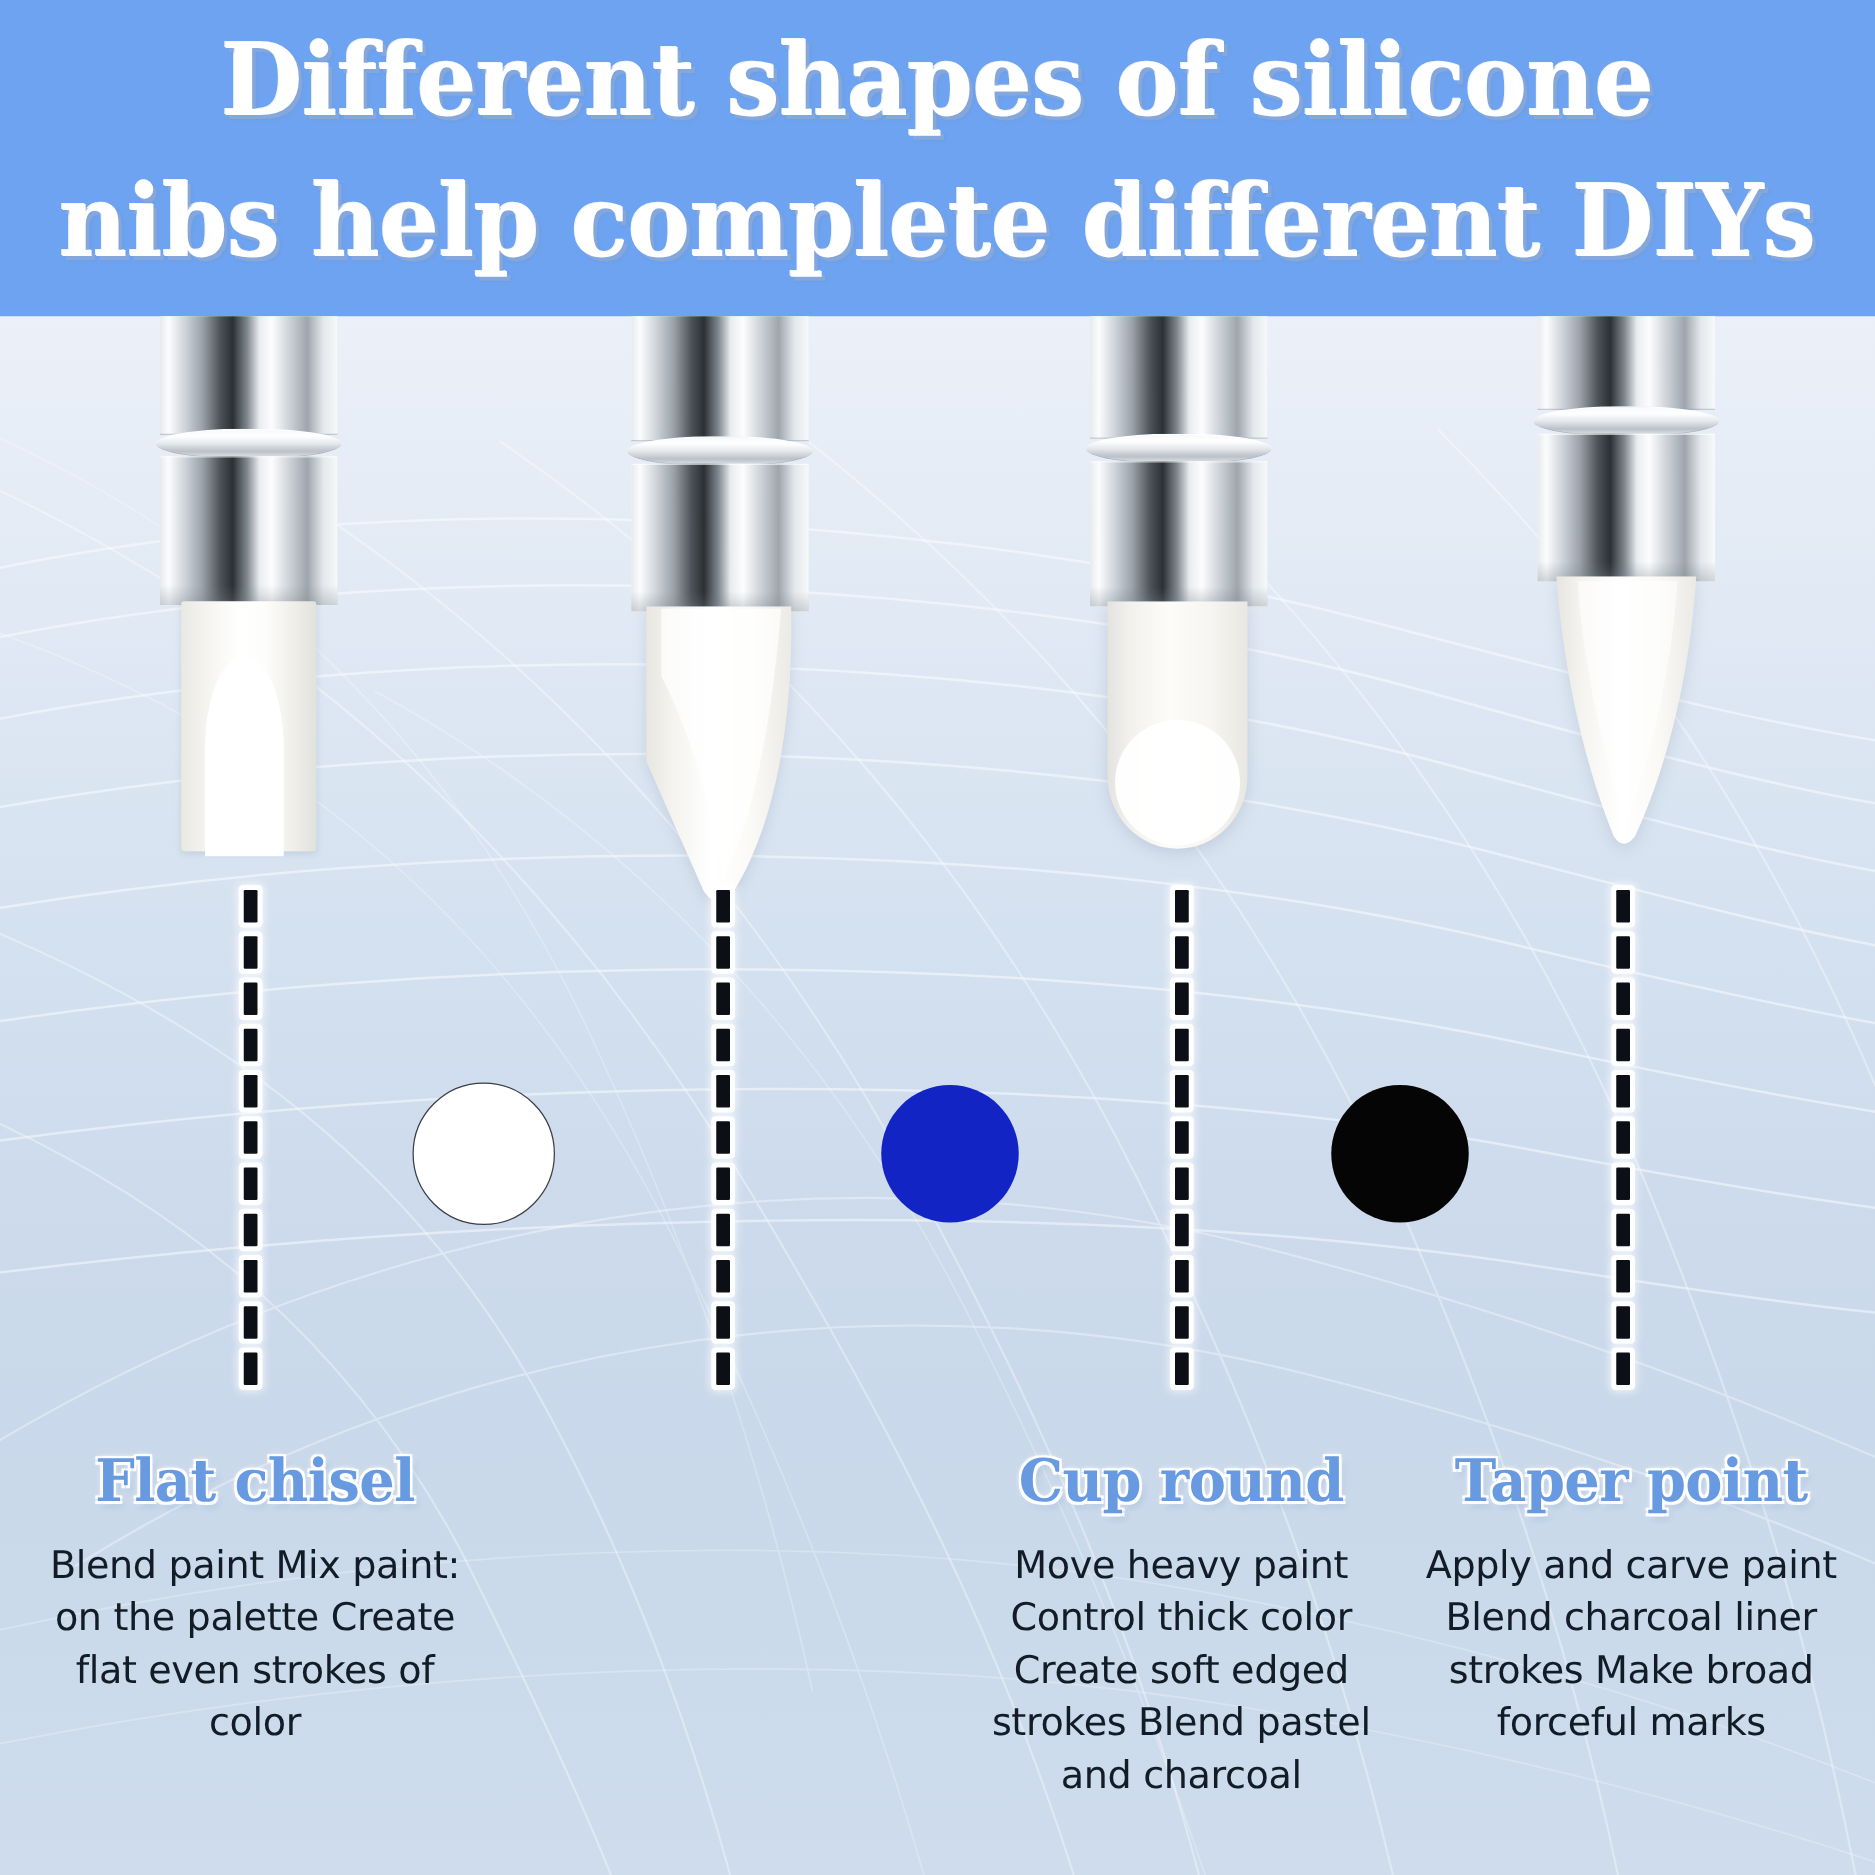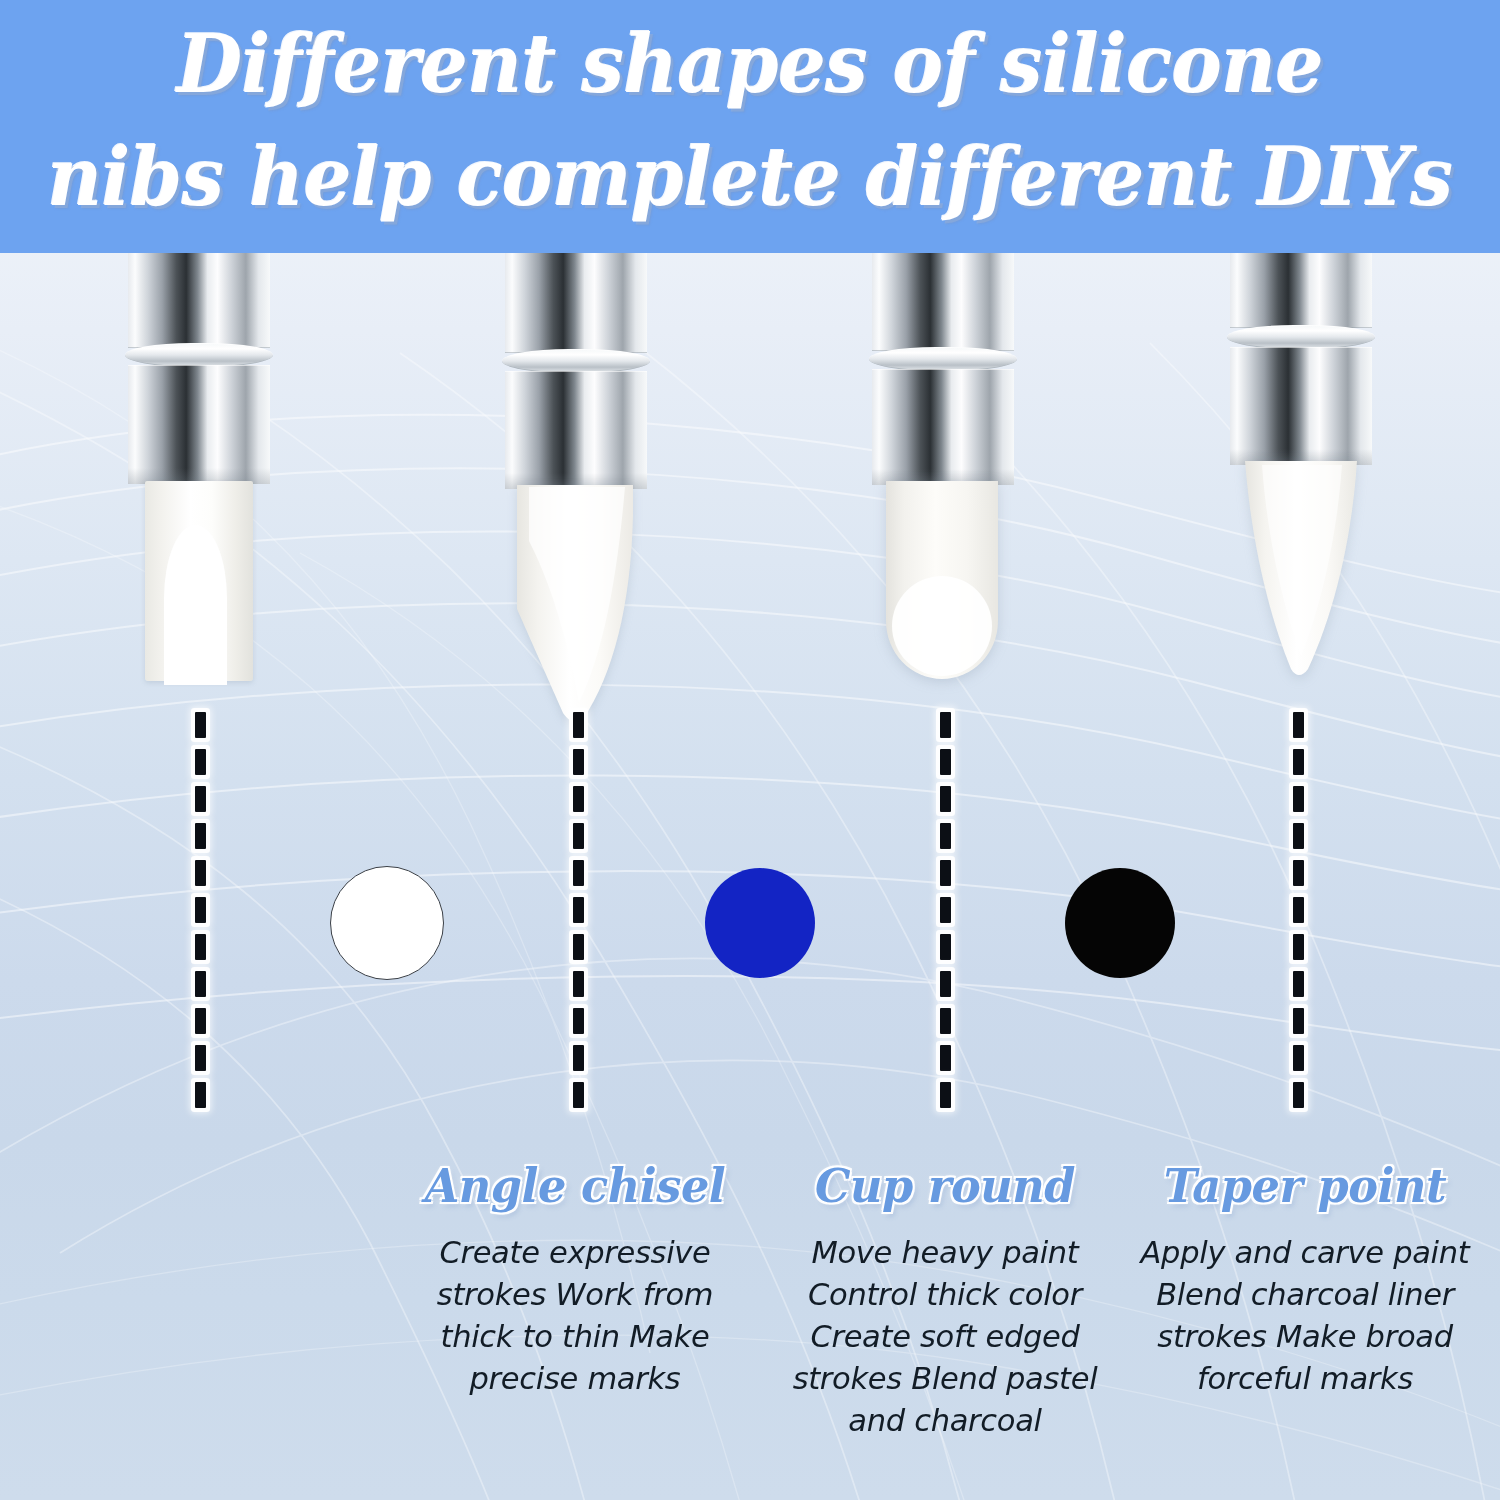--- a/index.html
+++ b/index.html
@@ -24,21 +24,20 @@
       linear-gradient(180deg,
         #f4f7fb   0px,
         #f1f5fa   120px,
         #e8eef7   330px,
         #dde7f3   560px,
         #d3e0ef   780px,
         #ccdaec   980px,
         #c9d8ea  1140px,
         #cbdaeb  1300px,
         #cedcec  1500px);
-    font-style: italic;
   }
 
   
   .mesh {
     position: absolute;
     left: 0; top: 253px;
     width: 1500px; height: 1247px;
     pointer-events: none;
     opacity: .85;
   }
@@ -373,25 +372,25 @@
       <div class="seg" style="top:259px;"></div>
     <div class="seg" style="top:296px;"></div>
       <div class="seg" style="top:333px;"></div>
     <div class="seg" style="top:370px;"></div>
   </div>
 
   <div class="dot dot-white" style="left:330px; top:866px; width:114px; height:114px;"></div>
   <div class="dot" style="left:705px; top:868px; width:110px; height:110px; background:#1324c4;"></div>
   <div class="dot" style="left:1065px; top:868px; width:110px; height:110px; background:#050505;"></div>
 
-
-  <div class="col" style="left:405px; top:1158px; width:340px;">
-    <div class="col-title">Angle chisel</div>
-    <div class="col-desc">Create expressive strokes Work from thick to thin Make precise marks</div>
-  </div>
+  <div class="col" style="left:34px; top:1158px; width:340px;">
+    <div class="col-title">Flat chisel</div>
+    <div class="col-desc">Blend paint Mix paint: on the palette Create flat even strokes of color</div>
+  </div>
+
 
   <div class="col" style="left:1135px; top:1158px; width:340px;">
     <div class="col-title">Taper point</div>
     <div class="col-desc">Apply and carve paint Blend charcoal liner strokes Make broad forceful marks</div>
   </div>
 
   <div class="col" style="left:775px; top:1158px; width:340px;">
     <div class="col-title">Cup round</div>
     <div class="col-desc">Move heavy paint Control thick color Create soft edged strokes Blend pastel and charcoal</div>
   </div>

